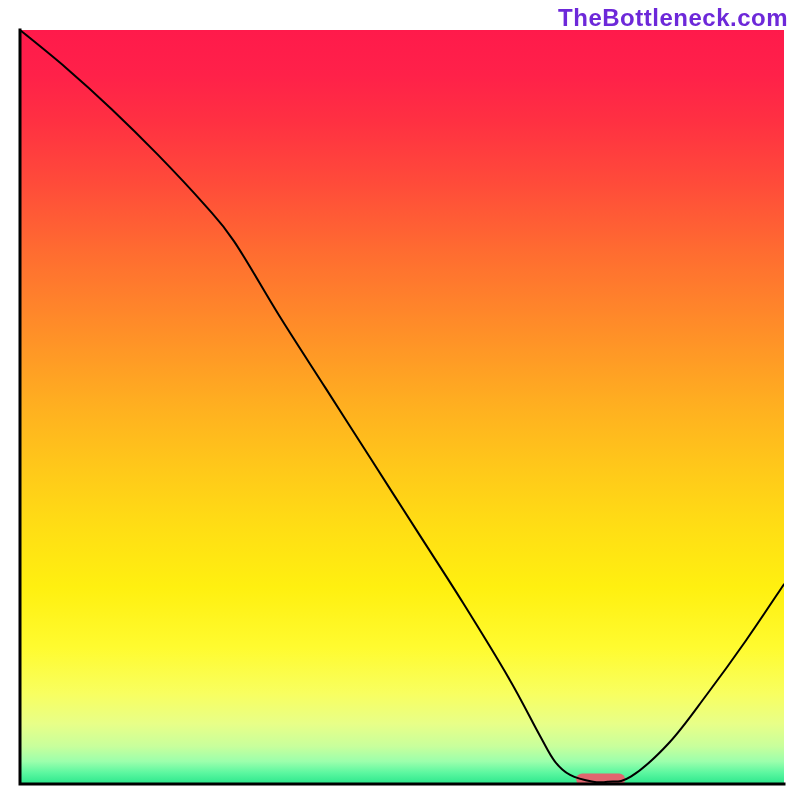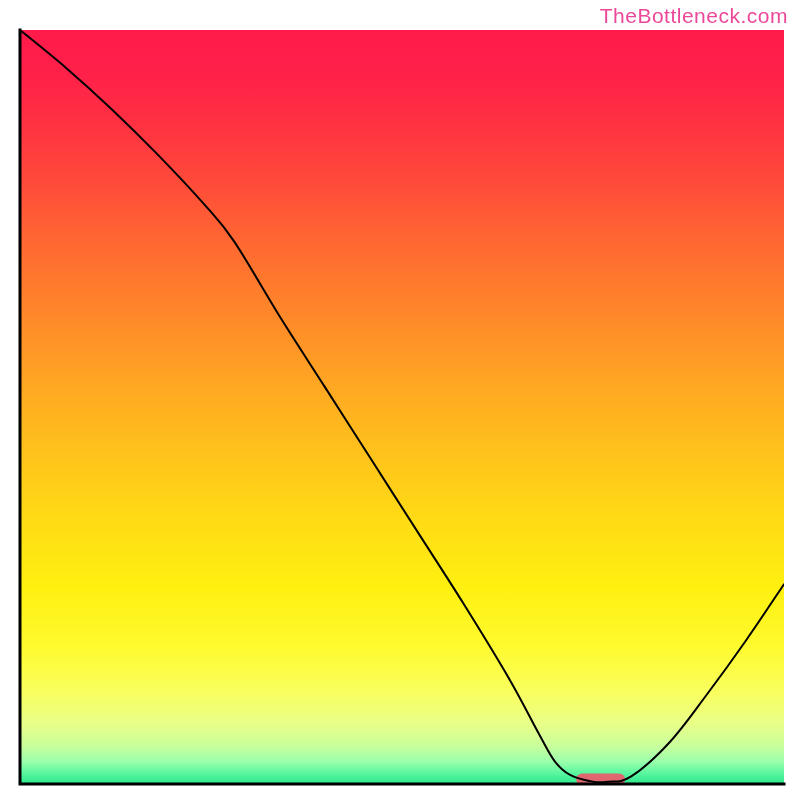--- a/index.html
+++ b/index.html
@@ -13,23 +13,23 @@
   }
   .stage {
     position: relative;
     width: 800px;
     height: 800px;
   }
   .watermark {
     position: absolute;
     top: 4px;
     right: 12px;
-    font-size: 21px;
-    font-weight: 400;
-    color: #ec4899;
+    font-size: 24px;
+    font-weight: 700;
+    color: #6d28d9;
     letter-spacing: 0.5px;
     user-select: none;
   }
   svg {
     display: block;
   }
 </style>
 </head>
 <body>
 

